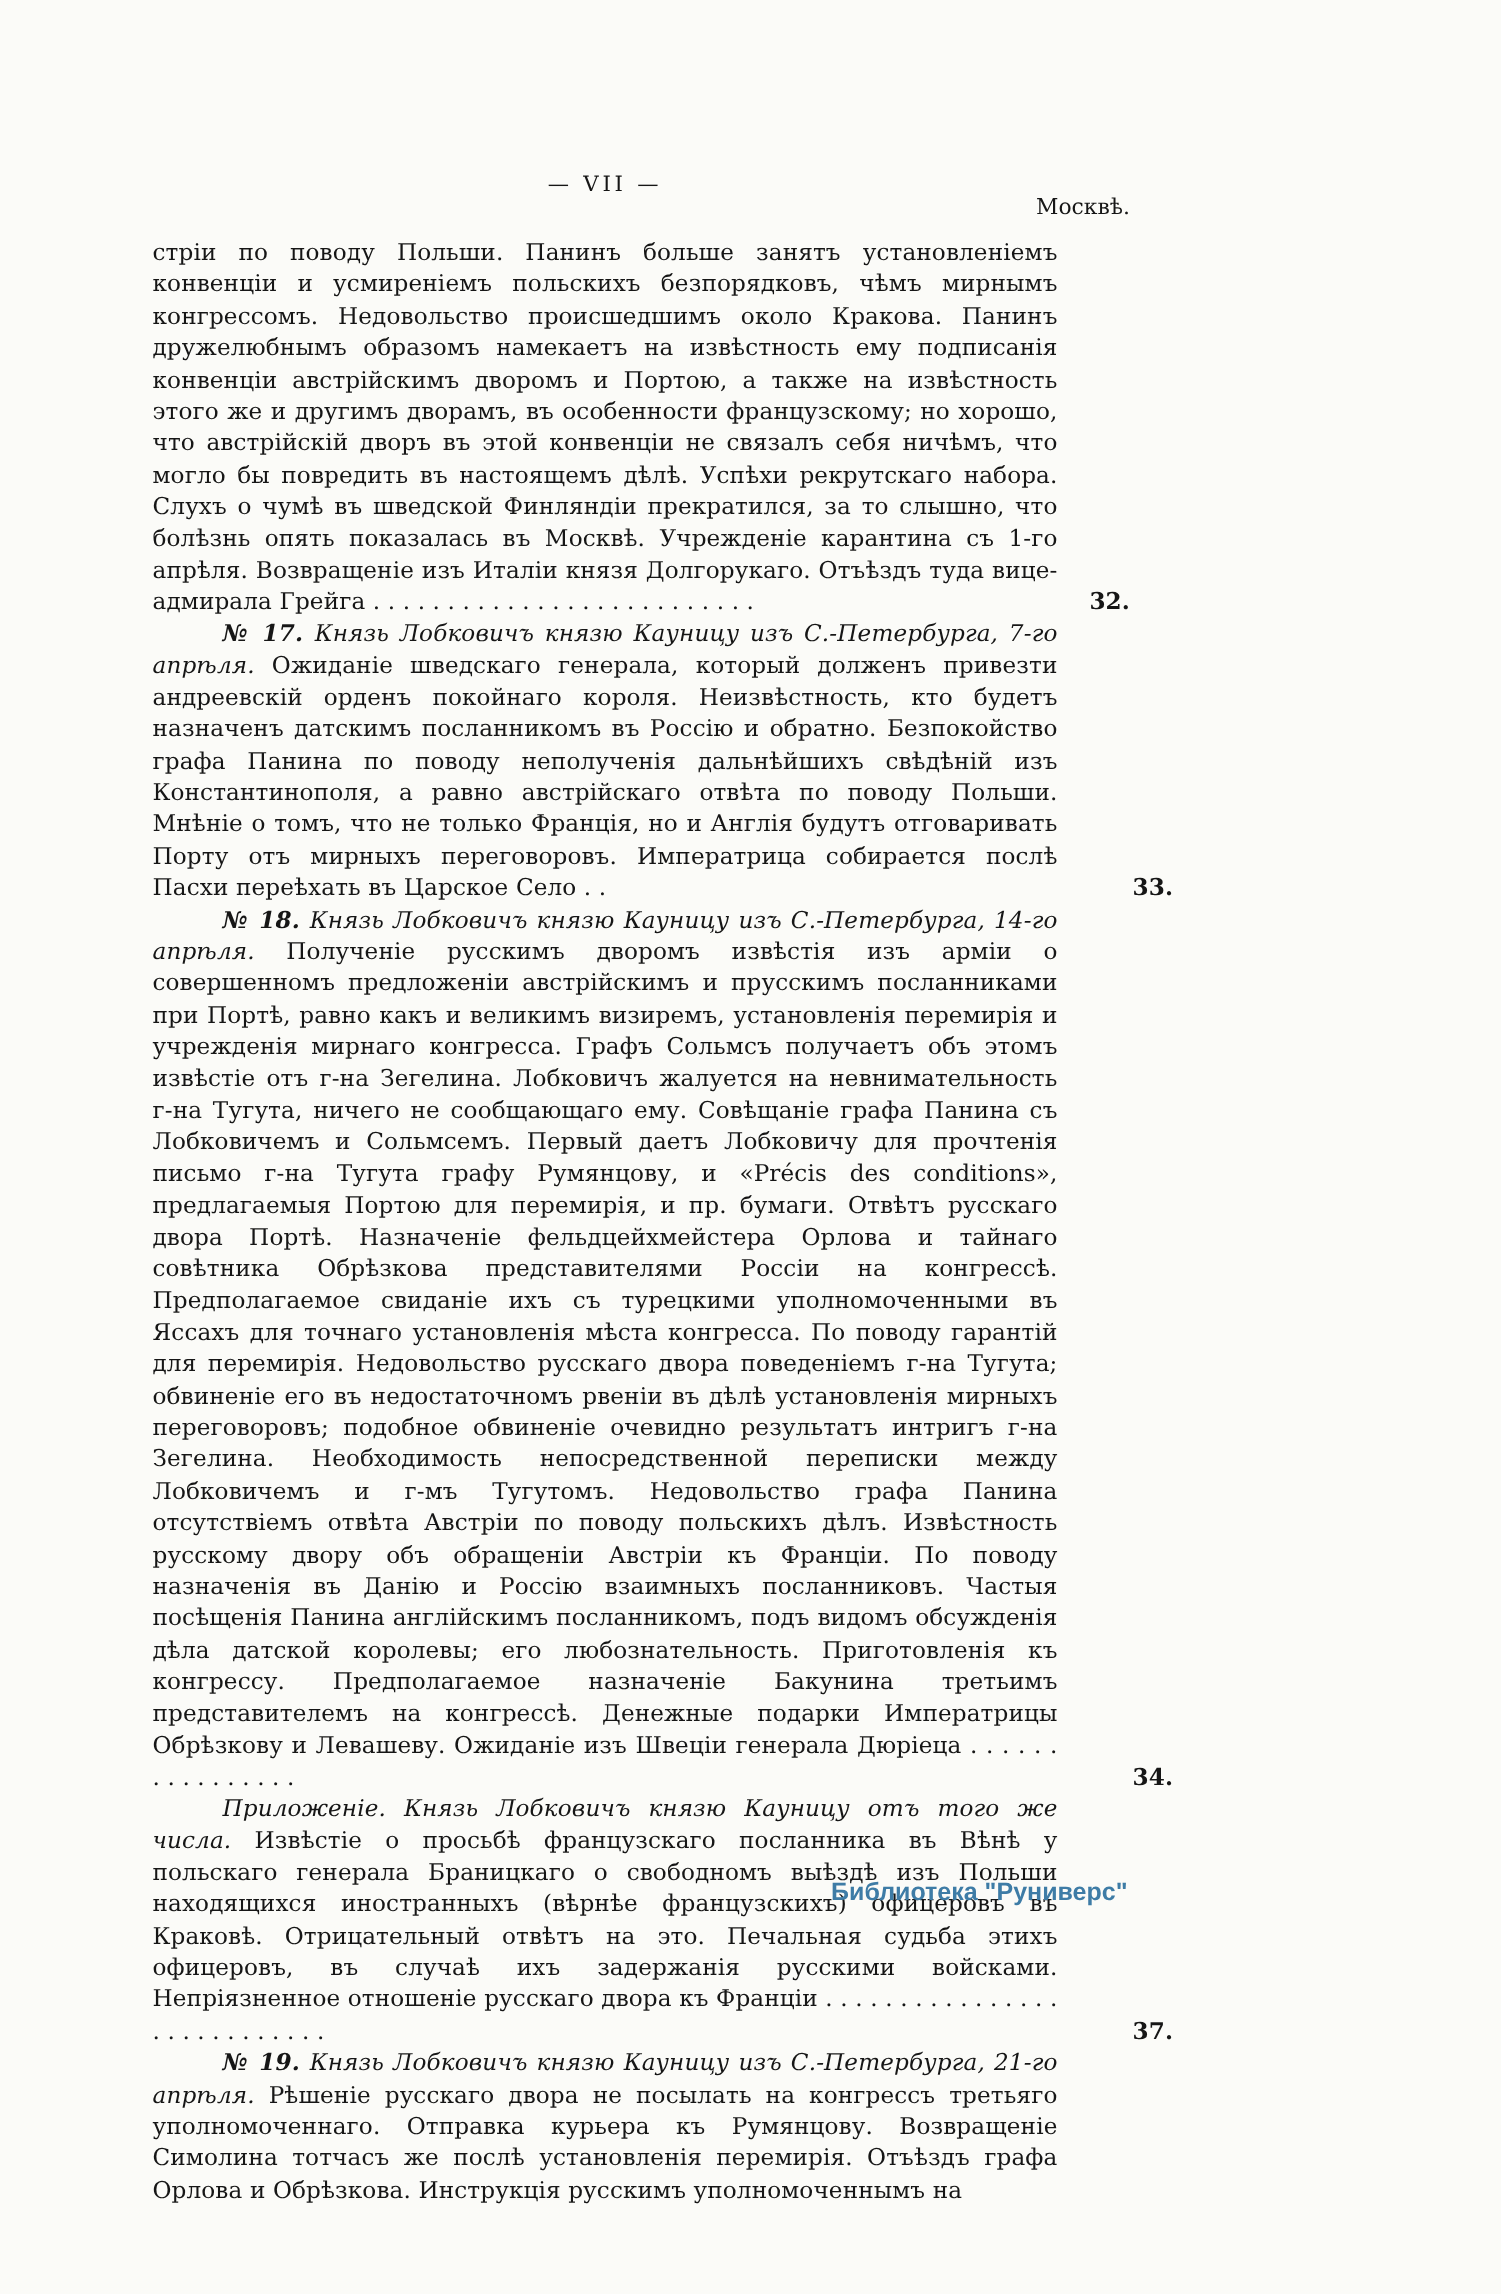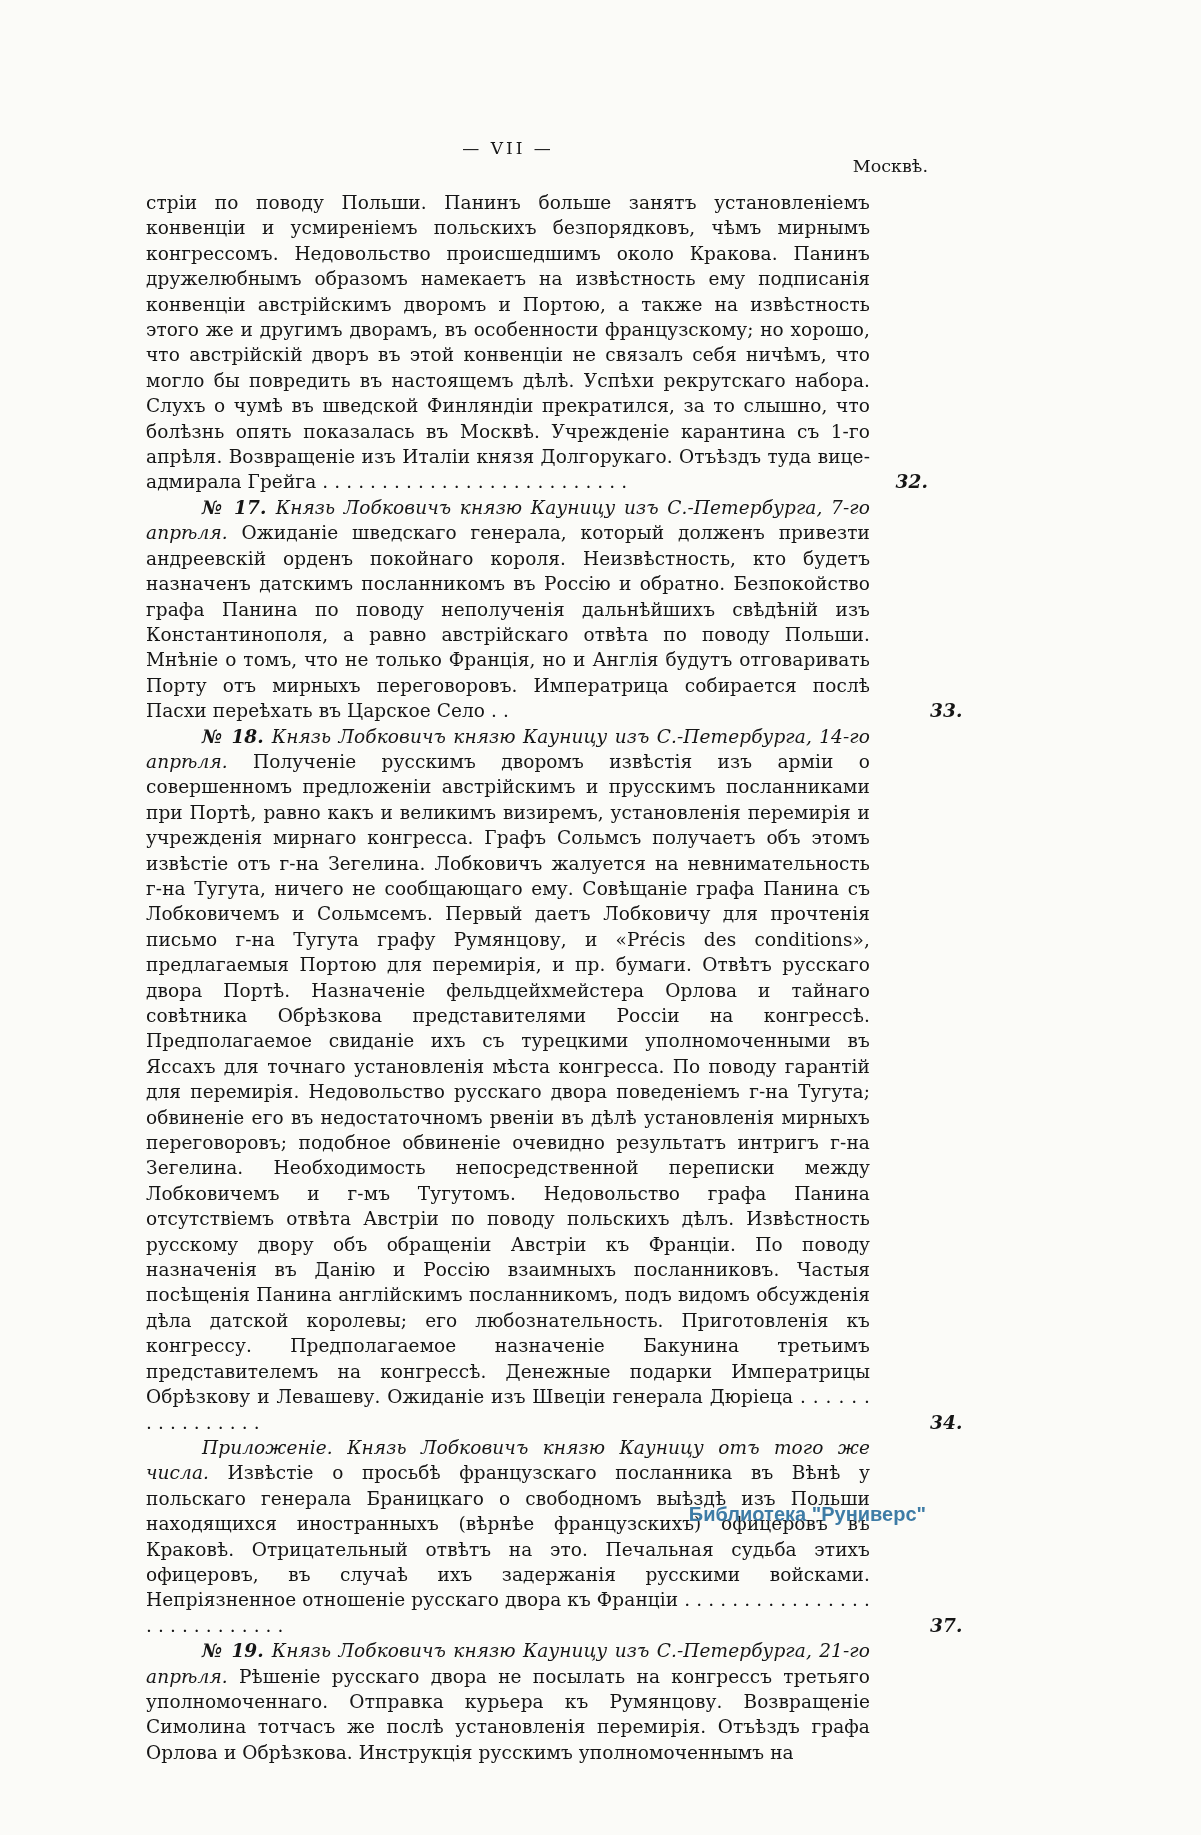--- a/index.html
+++ b/index.html
@@ -11,21 +11,20 @@
     height: 1835px;
     background: #fbfbf8;
     position: relative;
     overflow: hidden;
     font-family: "DejaVu Serif", "Liberation Serif", serif;
     color: #161616;
   }
   .page {
     position: absolute;
     inset: 0;
-    margin-left: 24px;
   }
   .header-marker {
     position: absolute;
     top: 138px;
     left: 122px;
     width: 724px;
     text-align: center;
     font-size: 17px;
     letter-spacing: 3px;
   }
@@ -57,21 +56,20 @@
   .seg-bold   { font-weight: bold; font-style: italic; }
   .seg-normal { }
   .pagenum {
     position: absolute;
     right: -58px;
     bottom: 0;
     width: 54px;
     text-align: right;
     font-weight: bold;
     font-size: 18.5px;
-    font-style: italic;
   }
   .footer-watermark {
     position: absolute;
     top: 1503px;
     left: 610px;
     width: 292px;
     text-align: right;
     font-family: "Liberation Sans", "DejaVu Sans", sans-serif;
     font-size: 20px;
     font-weight: bold;

